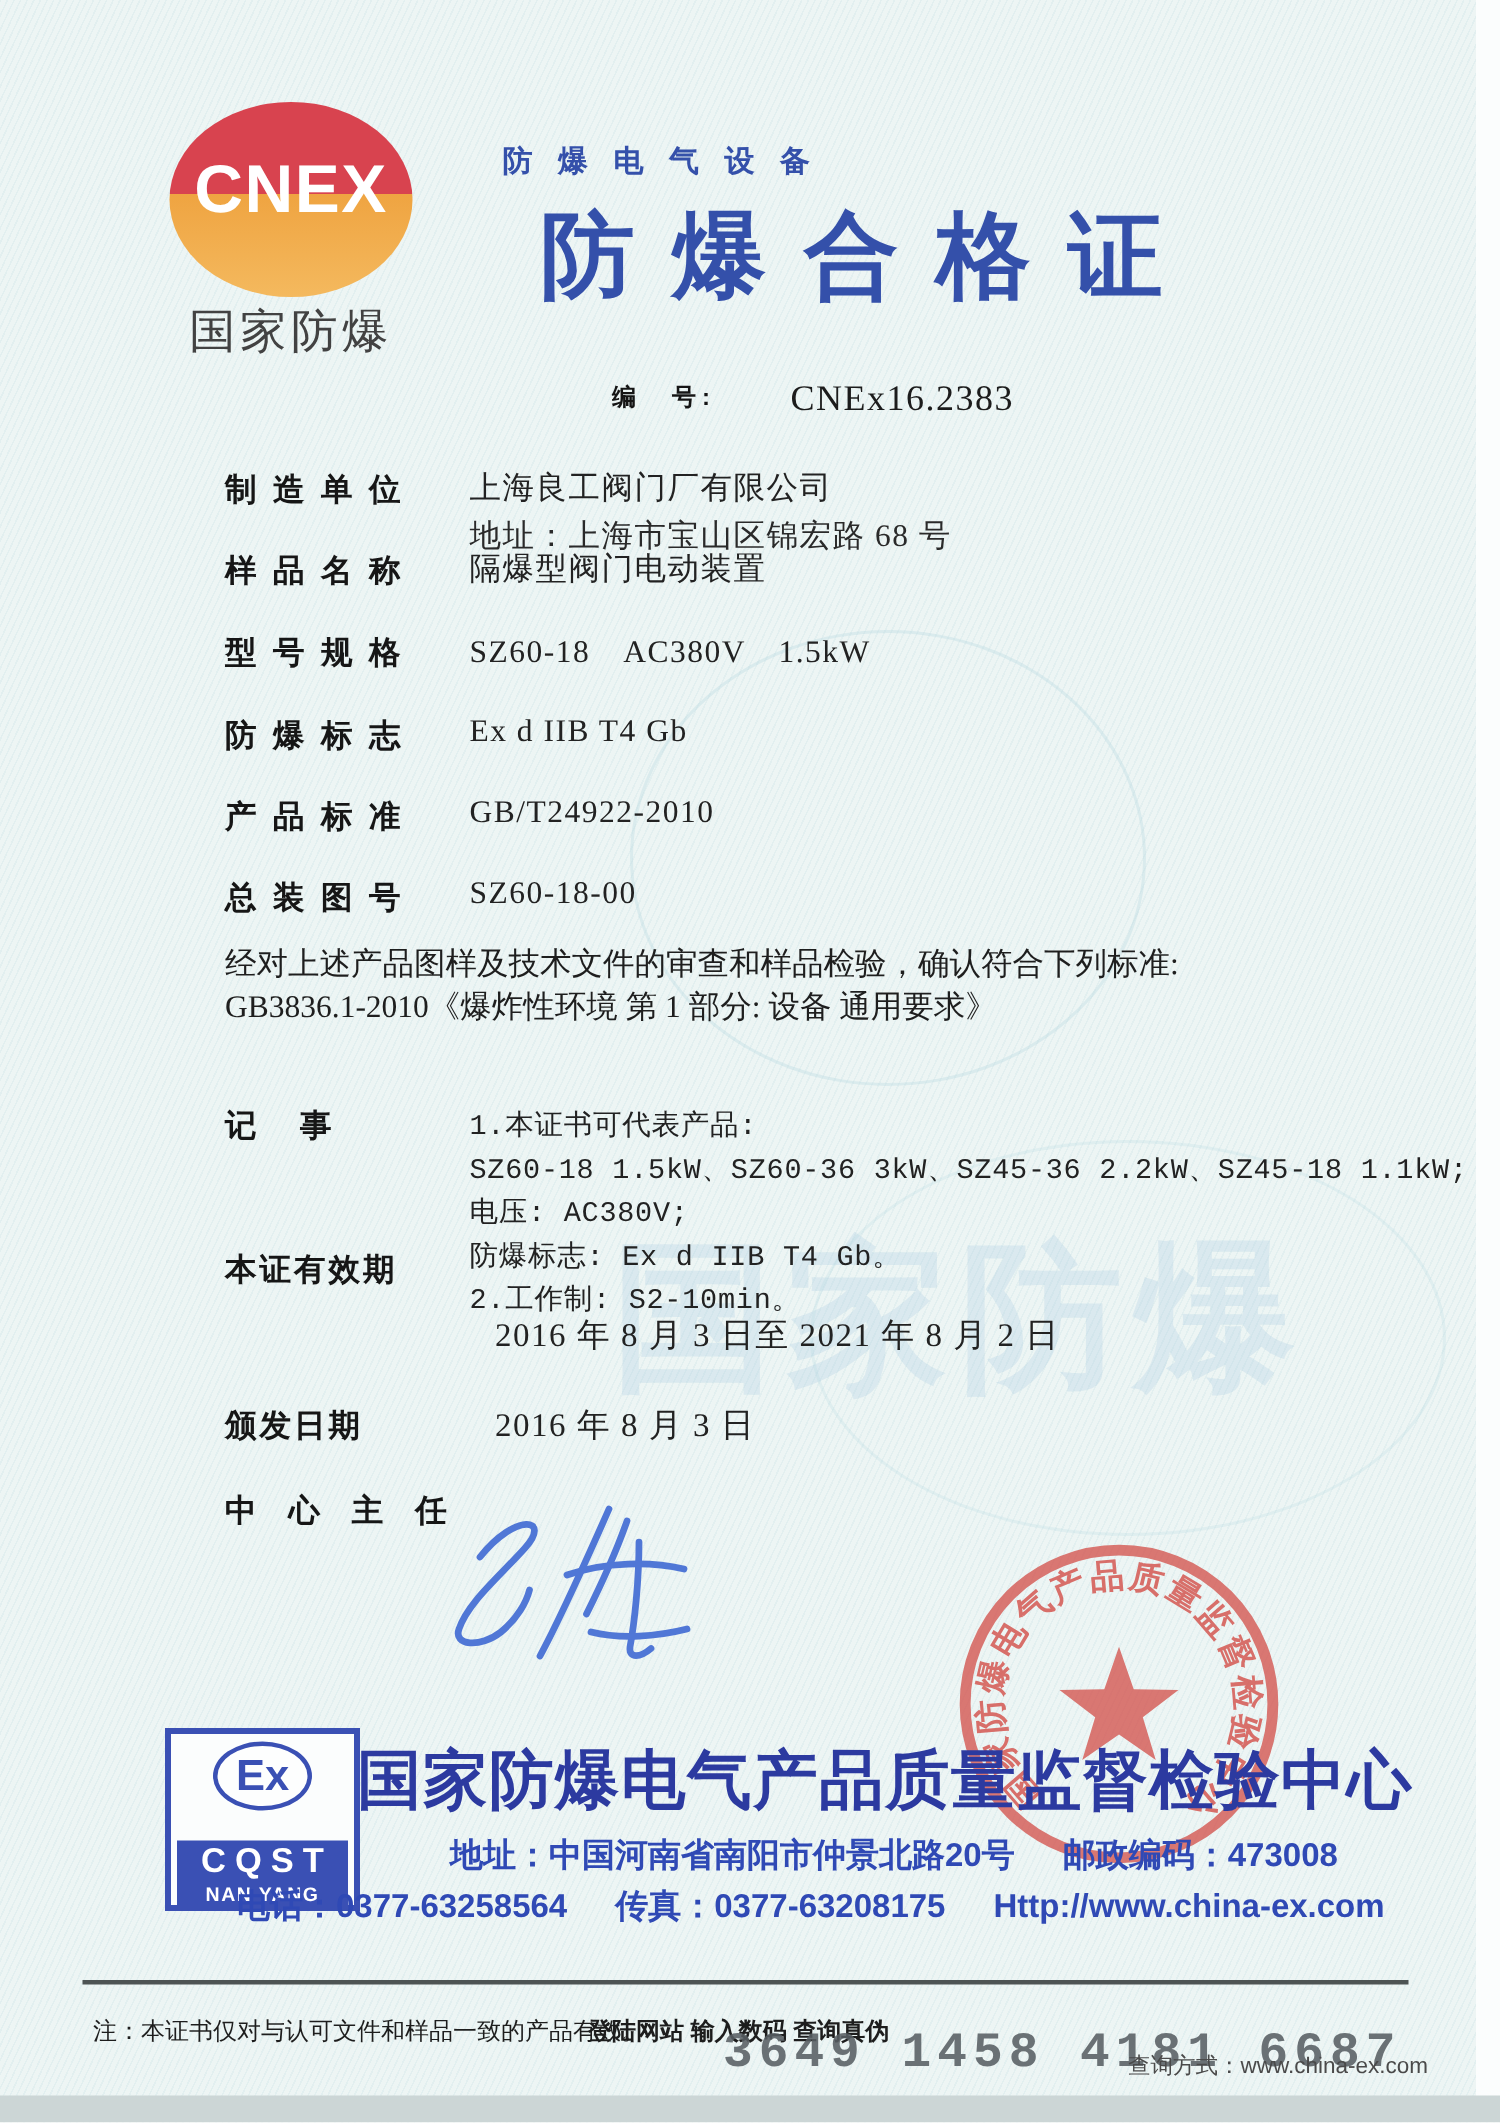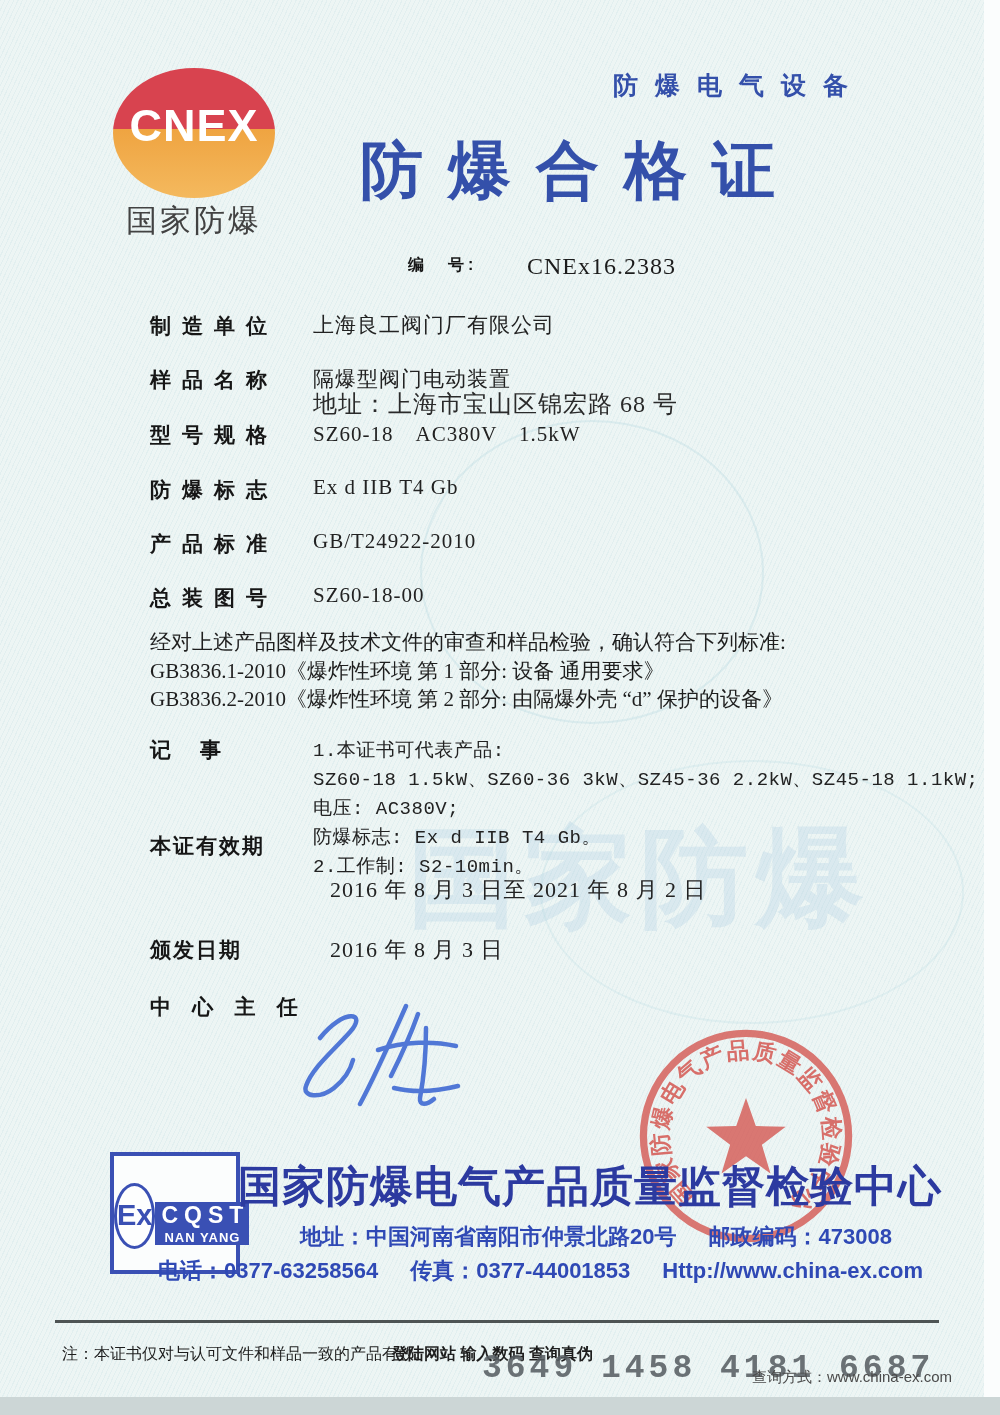--- a/index.html
+++ b/index.html
@@ -22,22 +22,22 @@
   .cnex-ellipse span{
     font-family:"Liberation Sans",sans-serif;font-weight:bold;font-size:45px;
     color:#ffffff;letter-spacing:1px;transform:translateY(-7px);
   }
   .cnex-sub{
     position:absolute;left:108px;top:200px;width:172px;text-align:center;
     font-family:"Liberation Sans",sans-serif;font-size:31px;color:#424242;
     letter-spacing:3px;
   }
   .doc-type{
-    position:absolute;left:335px;top:69px;width:530px;text-align:right;
-    font-family:"Liberation Sans",sans-serif;font-weight:bold;font-size:25px;
+    position:absolute;left:335px;top:94px;width:530px;text-align:left;
+    font-family:"Liberation Sans",sans-serif;font-weight:bold;font-size:20px;
     letter-spacing:17px;color:#3450aa;
   }
   .doc-title{
     position:absolute;left:290px;top:128px;width:580px;text-align:center;
     font-family:"Liberation Sans",sans-serif;font-weight:bold;font-size:63px;
     letter-spacing:25px;color:#3450aa;
   }
   .cert-label{
     position:absolute;left:408px;top:255px;
     font-family:"Liberation Sans",sans-serif;font-size:16px;color:#151515;
@@ -50,35 +50,35 @@
   
   .f-label{
     position:absolute;left:150px;font-size:21px;letter-spacing:11px;
     color:#161616;font-weight:600;white-space:nowrap;
   }
   .f-value{
     position:absolute;left:313px;font-size:21px;color:#222;
     letter-spacing:1px;white-space:nowrap;
   }
   .f-sub{
-    position:absolute;left:313px;font-size:24px;color:#2a2a2a;
-    letter-spacing:1px;white-space:nowrap;margin-top:45px;
+    position:absolute;left:313px;font-size:21px;color:#2a2a2a;
+    letter-spacing:1px;white-space:nowrap;
   }
   .stmt{
     position:absolute;left:150px;font-size:21px;color:#1e1e1e;white-space:nowrap;
   }
   .note-line{
     position:absolute;left:313px;font-family:"Liberation Mono",monospace;
     font-size:19px;color:#222;white-space:nowrap;letter-spacing:0.5px;
   }
   
   .org-logo{
     position:absolute;left:110px;top:1152px;width:130px;height:122px;
     border:4px solid #3a50b4;background:#fbfdfd;box-sizing:border-box;
-    display:flex;flex-direction:row;align-items:center;
+    display:flex;flex-direction:column;align-items:center;
   }
   .org-logo .ex-circle{
     margin-top:5px;width:60px;height:60px;border:3px solid #3a50b4;border-radius:50%;
     display:flex;align-items:center;justify-content:center;
     font-family:"Liberation Sans",sans-serif;font-weight:bold;font-size:29px;color:#3a50b4;
     background:#fdfefe;
   }
   .org-logo .blue-band{
     margin-top:20px;width:114px;flex:1;background:#3a50b4;color:#fff;
     display:flex;flex-direction:column;align-items:center;justify-content:center;
@@ -162,21 +162,20 @@
   <div class="f-value" style="top:475px">Ex d IIB T4 Gb</div>
 
   <div class="f-label" style="top:530px">产品标准</div>
   <div class="f-value" style="top:529px">GB/T24922-2010</div>
 
   <div class="f-label" style="top:584px">总装图号</div>
   <div class="f-value" style="top:583px">SZ60-18-00</div>
 
   <div class="stmt" style="top:628px">经对上述产品图样及技术文件的审查和样品检验，确认符合下列标准:</div>
   <div class="stmt" style="top:657px">GB3836.1-2010《爆炸性环境 第 1 部分: 设备 通用要求》</div>
-  <div class="stmt" style="top:685px">GB3836.2-2010《爆炸性环境 第 2 部分: 由隔爆外壳 “d” 保护的设备》</div>
 
   <div class="f-label" style="top:736px;letter-spacing:4px">记　事</div>
   <div class="note-line" style="top:737px">1.本证书可代表产品:</div>
   <div class="note-line" style="top:766px">SZ60-18 1.5kW、SZ60-36 3kW、SZ45-36 2.2kW、SZ45-18 1.1kW;</div>
   <div class="note-line" style="top:795px">电压: AC380V;</div>
   <div class="note-line" style="top:824px">防爆标志: Ex d IIB T4 Gb。</div>
   <div class="note-line" style="top:853px">2.工作制: S2-10min。</div>
 
   <div class="f-label" style="top:832px;letter-spacing:2px">本证有效期</div>
   <div class="f-value" style="top:875px;left:330px;font-size:22px">2016 年 8 月 3 日至 2021 年 8 月 2 日</div>
@@ -214,21 +213,21 @@
     </div>
   </div>
 
   <div class="org-name">国家防爆电气产品质量监督检验中心</div>
 
   <div class="org-line" style="left:300px;top:1222px">
     <span>地址：</span><span>中国河南省南阳市仲景北路20号</span><span class="gap"></span><span>邮政编码：</span><span>473008</span>
   </div>
 
   <div class="org-line" style="left:158px;top:1256px">
-    <span>电话：</span><span>0377-63258564</span><span class="gap"></span><span>传真：</span><span>0377-44001853</span><span class="gap"></span><span>Http://www.china-ex.com</span>
+    <span>电话：</span><span>0377-63258564</span><span class="gap"></span><span>传真：</span><span>0377-63208175</span><span class="gap"></span><span>Http://www.china-ex.com</span>
   </div>
 
   <div class="divider"></div>
   <div class="foot-note">注：本证书仅对与认可文件和样品一致的产品有效。</div>
   <div class="foot-hint">登陆网站 输入数码 查询真伪</div>
   <div class="foot-code">3649 1458 4181 6687</div>
   <div class="foot-query">
     <span>查询方式：</span><span>www.china-ex.com</span>
   </div>
 

